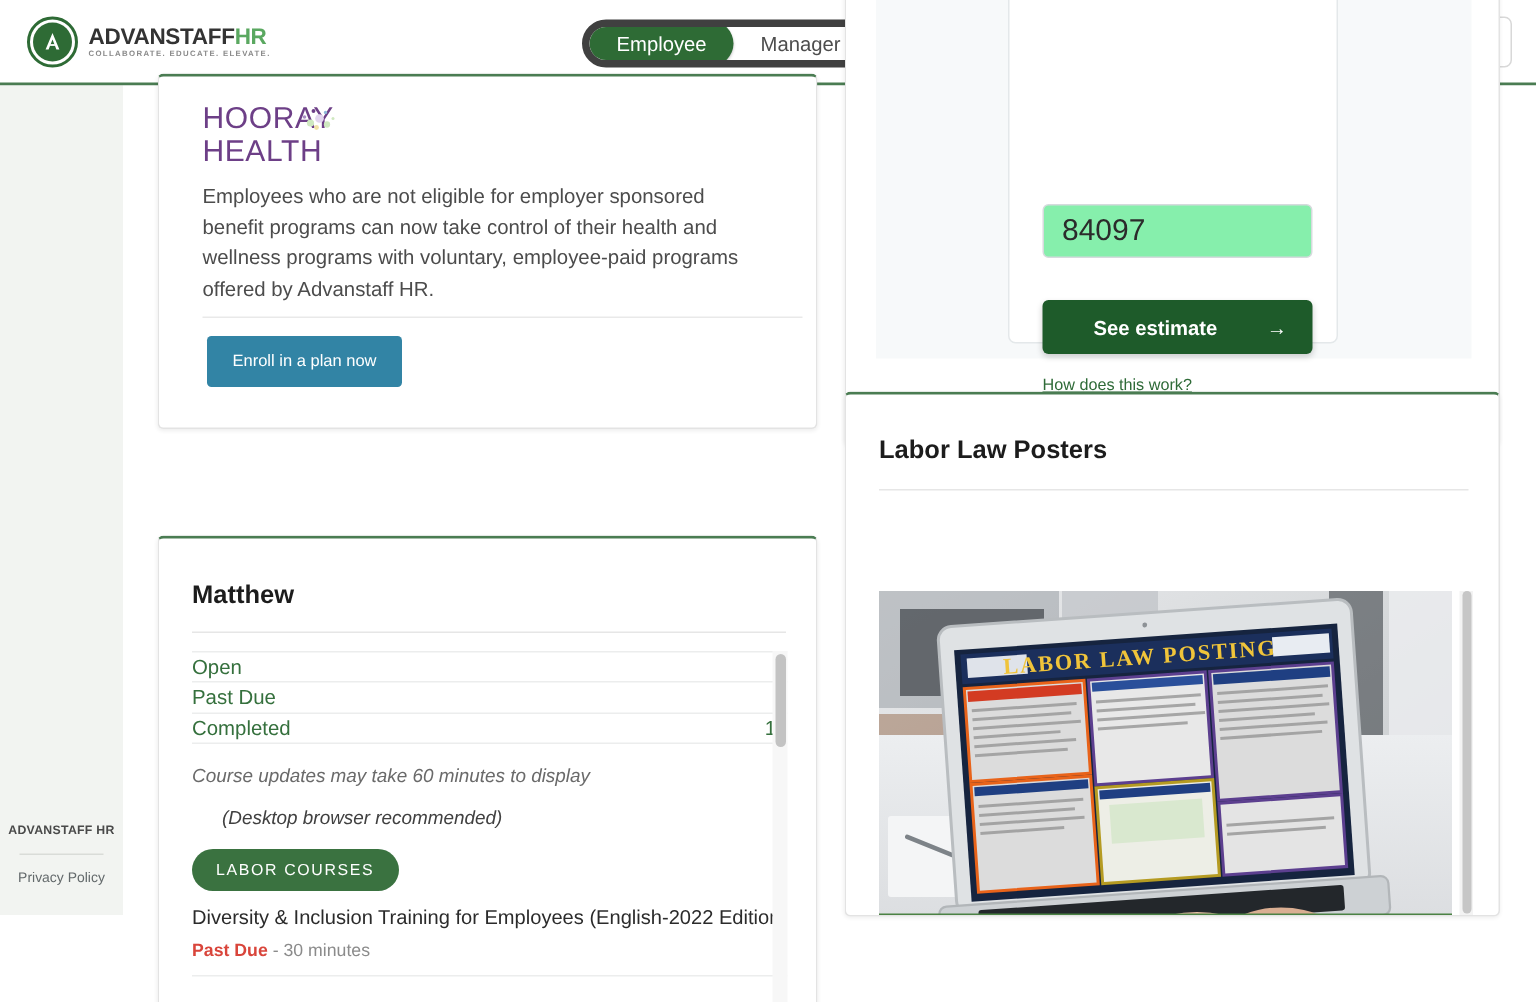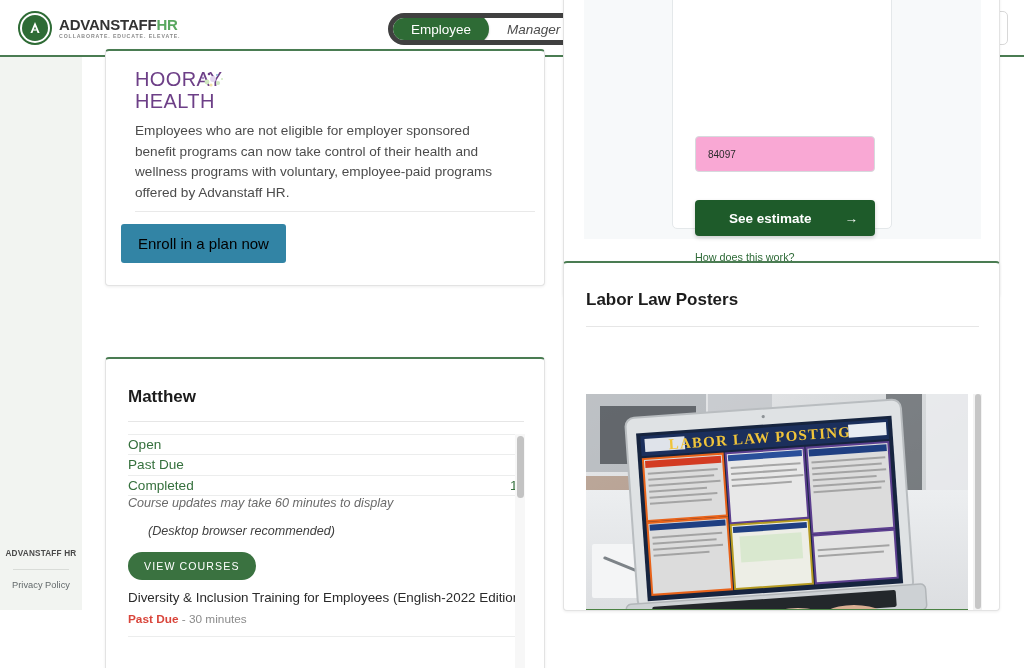--- a/index.html
+++ b/index.html
@@ -42,21 +42,21 @@
     background: #fff; overflow: hidden;
   }
   .toggle .seg {
     height: 30px; display: flex; align-items: center; justify-content: center;
     font-size: 13.5px; padding: 0 18px; cursor: pointer;
   }
   .toggle .seg.active {
     background: #2e6b35; color: #fff; border-radius: 18px; font-weight: normal;
     box-shadow: 0 1px 2px rgba(0,0,0,.25);
   }
-  .toggle .seg.inactive { color: #4d4d4d; font-style: italic; }
+  .toggle .seg.inactive { color: #4d4d4d; }
 
   .header-right { position: absolute; right: 16px; top: 11px; display: flex; align-items: center; gap: 13px; }
   .mail-btn { position: relative; width: 26px; height: 26px; display: flex; align-items: center; justify-content: center; cursor: pointer; }
   .mail-dot { position: absolute; top: -2px; right: -1px; width: 10px; height: 10px; border-radius: 50%; background: #d9534f; }
   .user-chip {
     height: 34px; border: 1px solid #d8d8d8; border-radius: 5px;
     display: flex; align-items: center; gap: 9px; padding: 0 11px 0 7px;
     background: #fff; cursor: pointer;
   }
   .avatar {
@@ -97,44 +97,44 @@
   }
   .hooray-logo { position: absolute; left: 29px; top: 17px; }
   .hooray-word { font-size: 20px; color: #6d3f87; letter-spacing: .4px; line-height: 22px; font-weight: normal; }
   .confetti { position: absolute; left: 63px; top: 2px; width: 26px; height: 20px; }
   .hooray-body {
     position: absolute; left: 29px; top: 70px; width: 372px;
     font-size: 13.6px; line-height: 20.5px; color: #4c4c4c;
   }
   .hooray-sep { position: absolute; left: 29px; top: 160px; width: 400px; height: 1px; background: #e9e9e9; }
   .enroll-btn {
-    position: absolute; left: 15px; top: 173px;
-    background: #3284a5; color: #000000; border: none;
-    font-size: 15px; padding: 11px 17px; border-radius: 3px;
+    position: absolute; left: 32px; top: 173px;
+    background: #3284a5; color: #ffffff; border: none;
+    font-size: 11px; padding: 11px 17px; border-radius: 3px;
     font-family: "Liberation Sans", sans-serif; cursor: pointer;
   }
 
   
   #learning-card {
     position: absolute; left: 105px; top: 300px; width: 440px; height: 360px;
     overflow: hidden;
   }
   .learn-title { position: absolute; left: 22px; top: 28px; }
   .learn-sep { position: absolute; left: 22px; top: 62px; width: 396px; height: 1px; background: #e6e6e6; }
 
   .learn-scroll {
     position: absolute; left: 22px; top: 75px; width: 397px; height: 262px; overflow: hidden;
   }
   .stat-row {
     display: flex; justify-content: space-between; align-items: center;
     height: 20.8px; font-size: 13.6px; color: #35703d;
     border-bottom: 1px solid #eceded;
   }
   .stat-row:first-child { border-top: 1px solid #eceded; }
-  .note { font-size: 12.6px; font-style: italic; color: #6a6a6a; }
+  .note { font-size: 12.6px; font-style: italic; color: #6a6a6a; margin-top: 14px; }
   .note2 { font-size: 12.6px; font-style: italic; color: #404040; margin-top: 14px; margin-left: 20px; }
   .view-courses {
     display: inline-block; margin-top: 14px;
     background: #3a7240; color: #fff; border: none;
     font-size: 10.6px; letter-spacing: 1.1px; padding: 8px 16px; border-radius: 15px;
     font-family: "Liberation Sans", sans-serif; cursor: pointer;
   }
   .course {
     padding: 9px 0 8px; border-bottom: 1px solid #eceded;
     font-size: 13.4px; color: #2b2b2b; line-height: 18px;
@@ -158,22 +158,22 @@
   .est-panel {
     position: absolute; left: 20px; top: 10px; width: 397px; height: 340px;
     background: #f7f9fa;
   }
   .est-inner {
     position: absolute; left: 88px; top: 12px; width: 220px; height: 318px;
     background: #fff; border: 1px solid #e4e8ea; border-radius: 5px;
   }
   .zip-input {
     position: absolute; left: 22px; top: 224px; width: 180px; height: 36px;
-    border: 1px solid #d6dadd; border-radius: 4px; background: #f9a8d4;
-    font-size: 10px; color: #2b2b2b; padding: 0 12px;
+    border: 1px solid #d6dadd; border-radius: 4px; background: #86efac;
+    font-size: 20px; color: #2b2b2b; padding: 0 12px;
     font-family: "Liberation Sans", sans-serif;
   }
   .est-btn {
     position: absolute; left: 22px; top: 288px; width: 180px; height: 36px;
     background: #1e5b2a; color: #fff; border: none; border-radius: 4px;
     font-size: 13.5px; font-weight: bold; cursor: pointer;
     display: flex; align-items: center; justify-content: space-between;
     padding: 0 17px 0 34px;
     font-family: "Liberation Sans", sans-serif;
     box-shadow: 0 2px 4px rgba(0,0,0,.18);
@@ -298,21 +298,21 @@
           </div>
           <div class="stat-row">
             <span>Completed</span>
             <span>15</span>
           </div>
         </div>
 
         <div class="note">Course updates may take 60 minutes to display</div>
         <div class="note2">(Desktop browser recommended)</div>
 
-        <button class="view-courses">VIEW COURSES</button>
+        <button class="view-courses">LABOR COURSES</button>
 
         <div class="course">
           <div>Diversity &amp; Inclusion Training for Employees (English-2022 Edition)</div>
           <div class="course-meta">
             <span class="pastdue">Past Due</span>
             <span>- 30 minutes</span>
           </div>
         </div>
 
         

